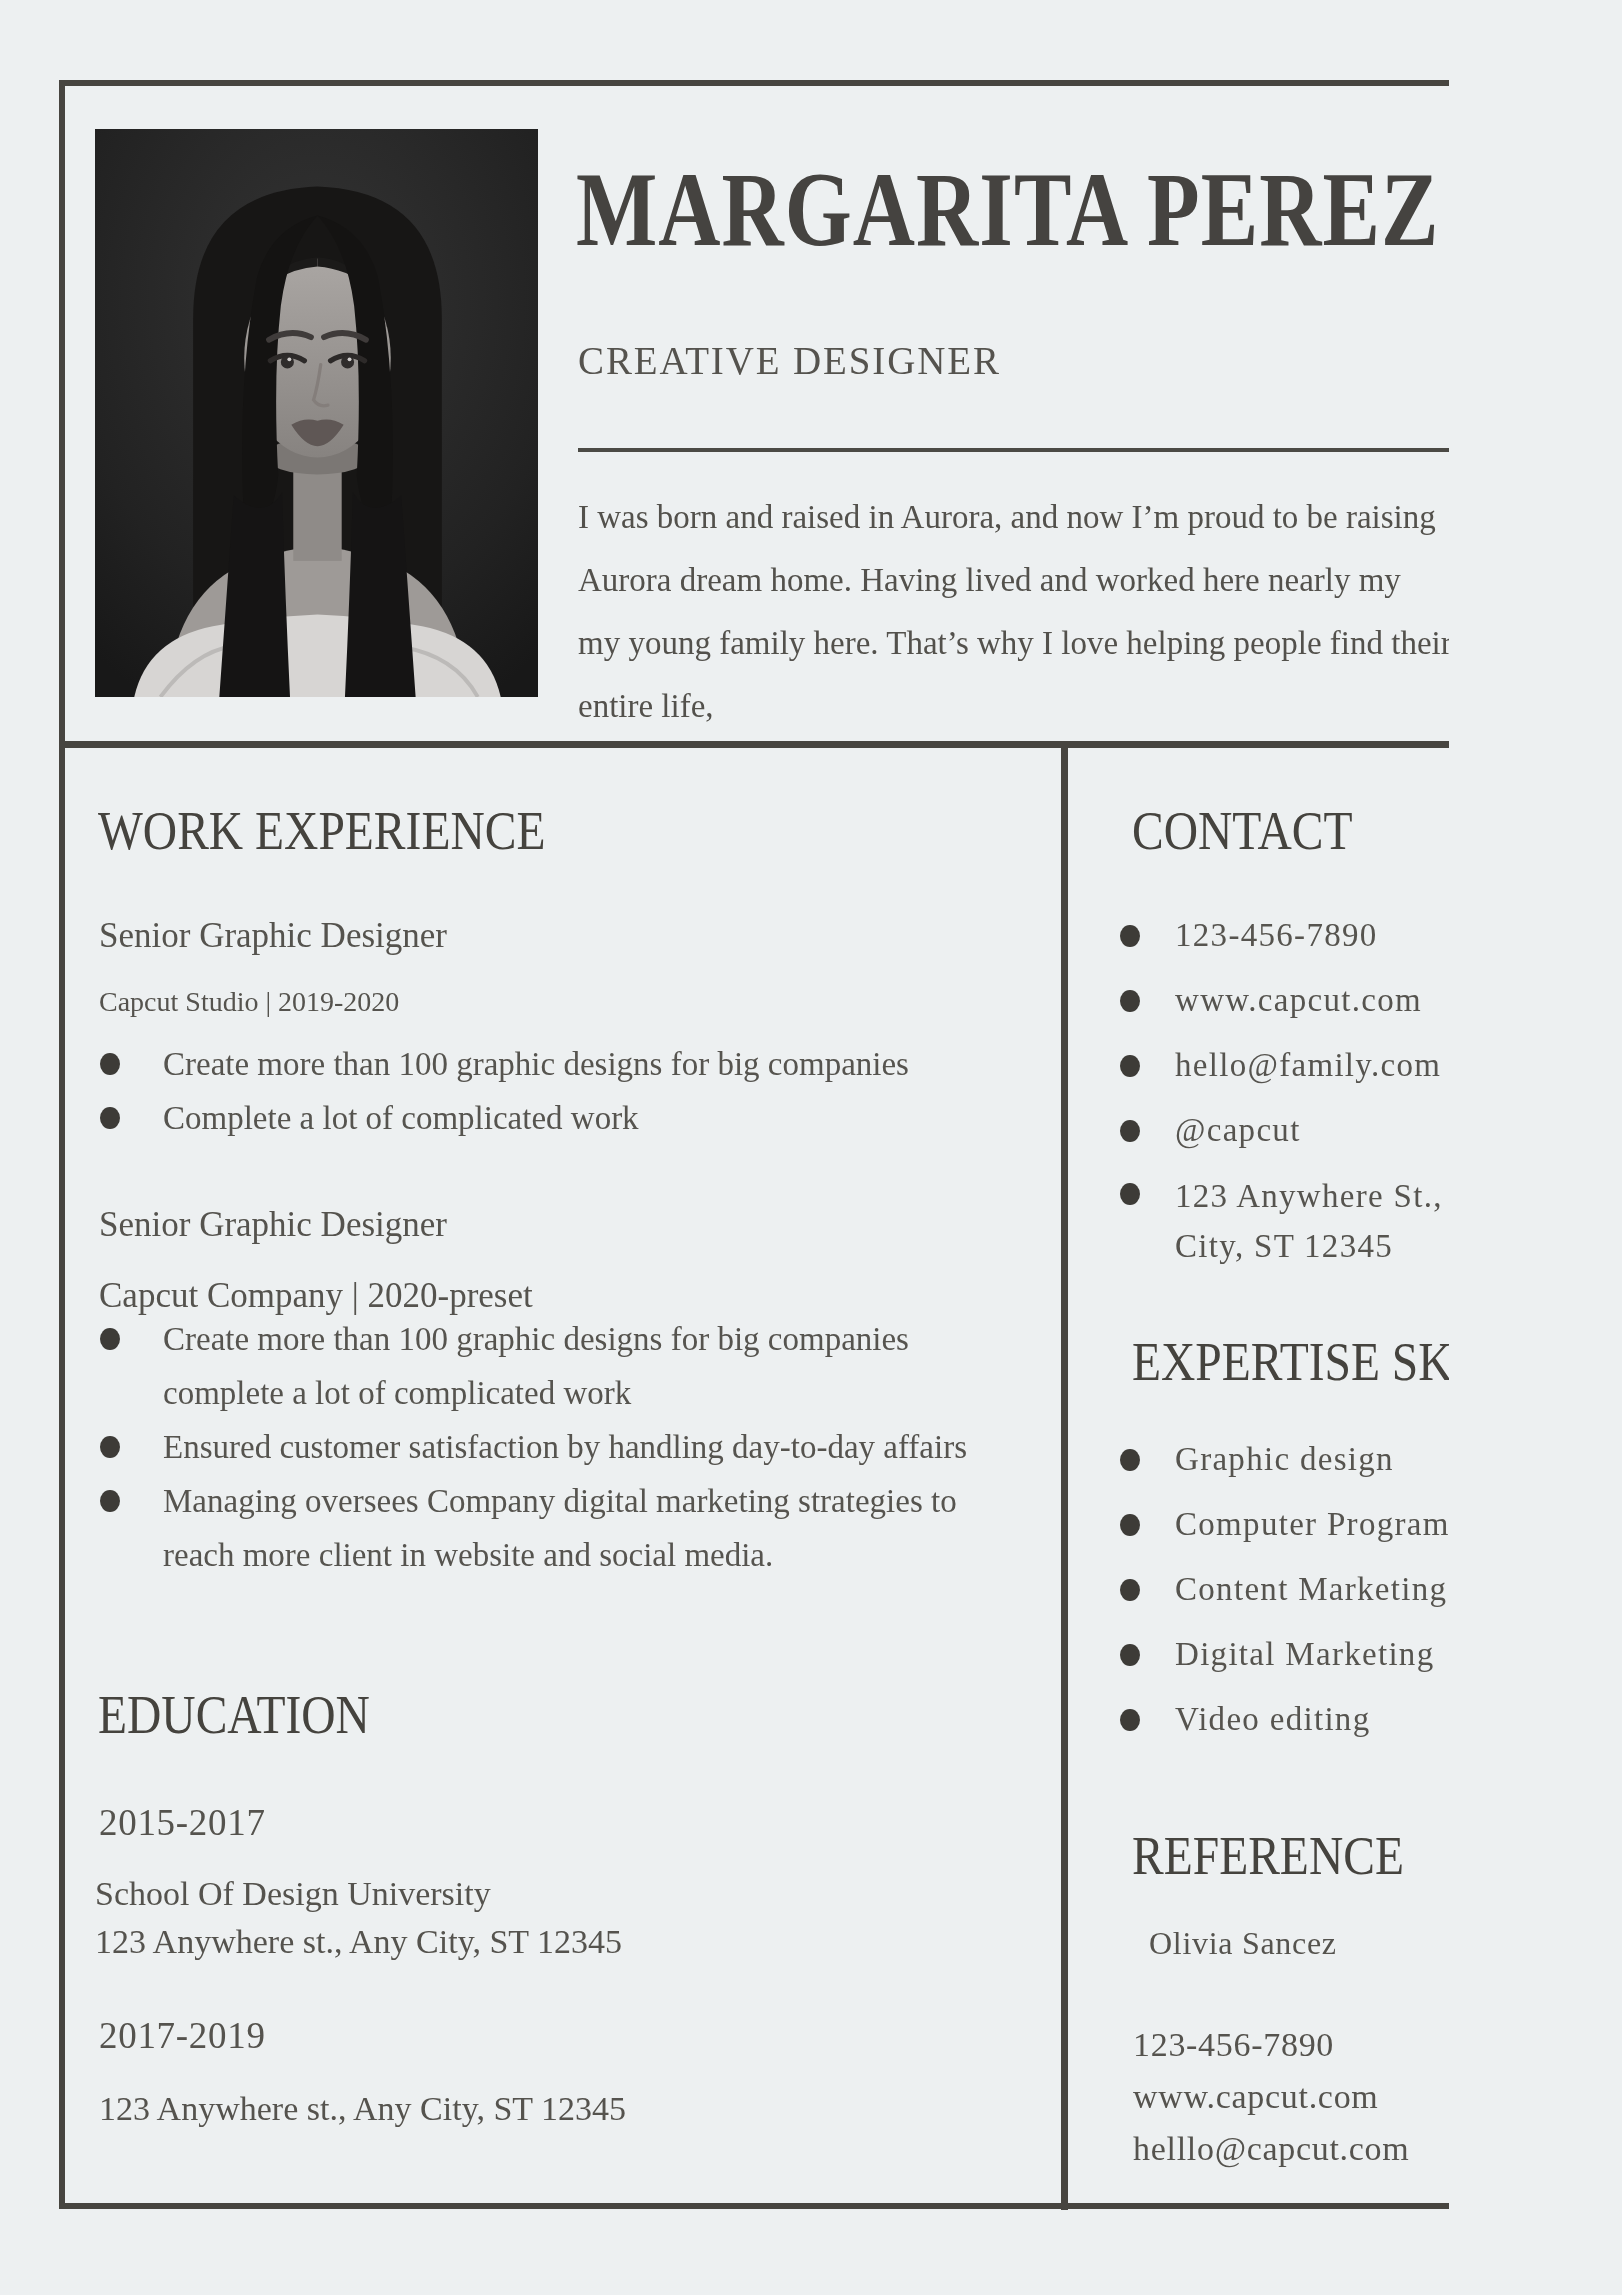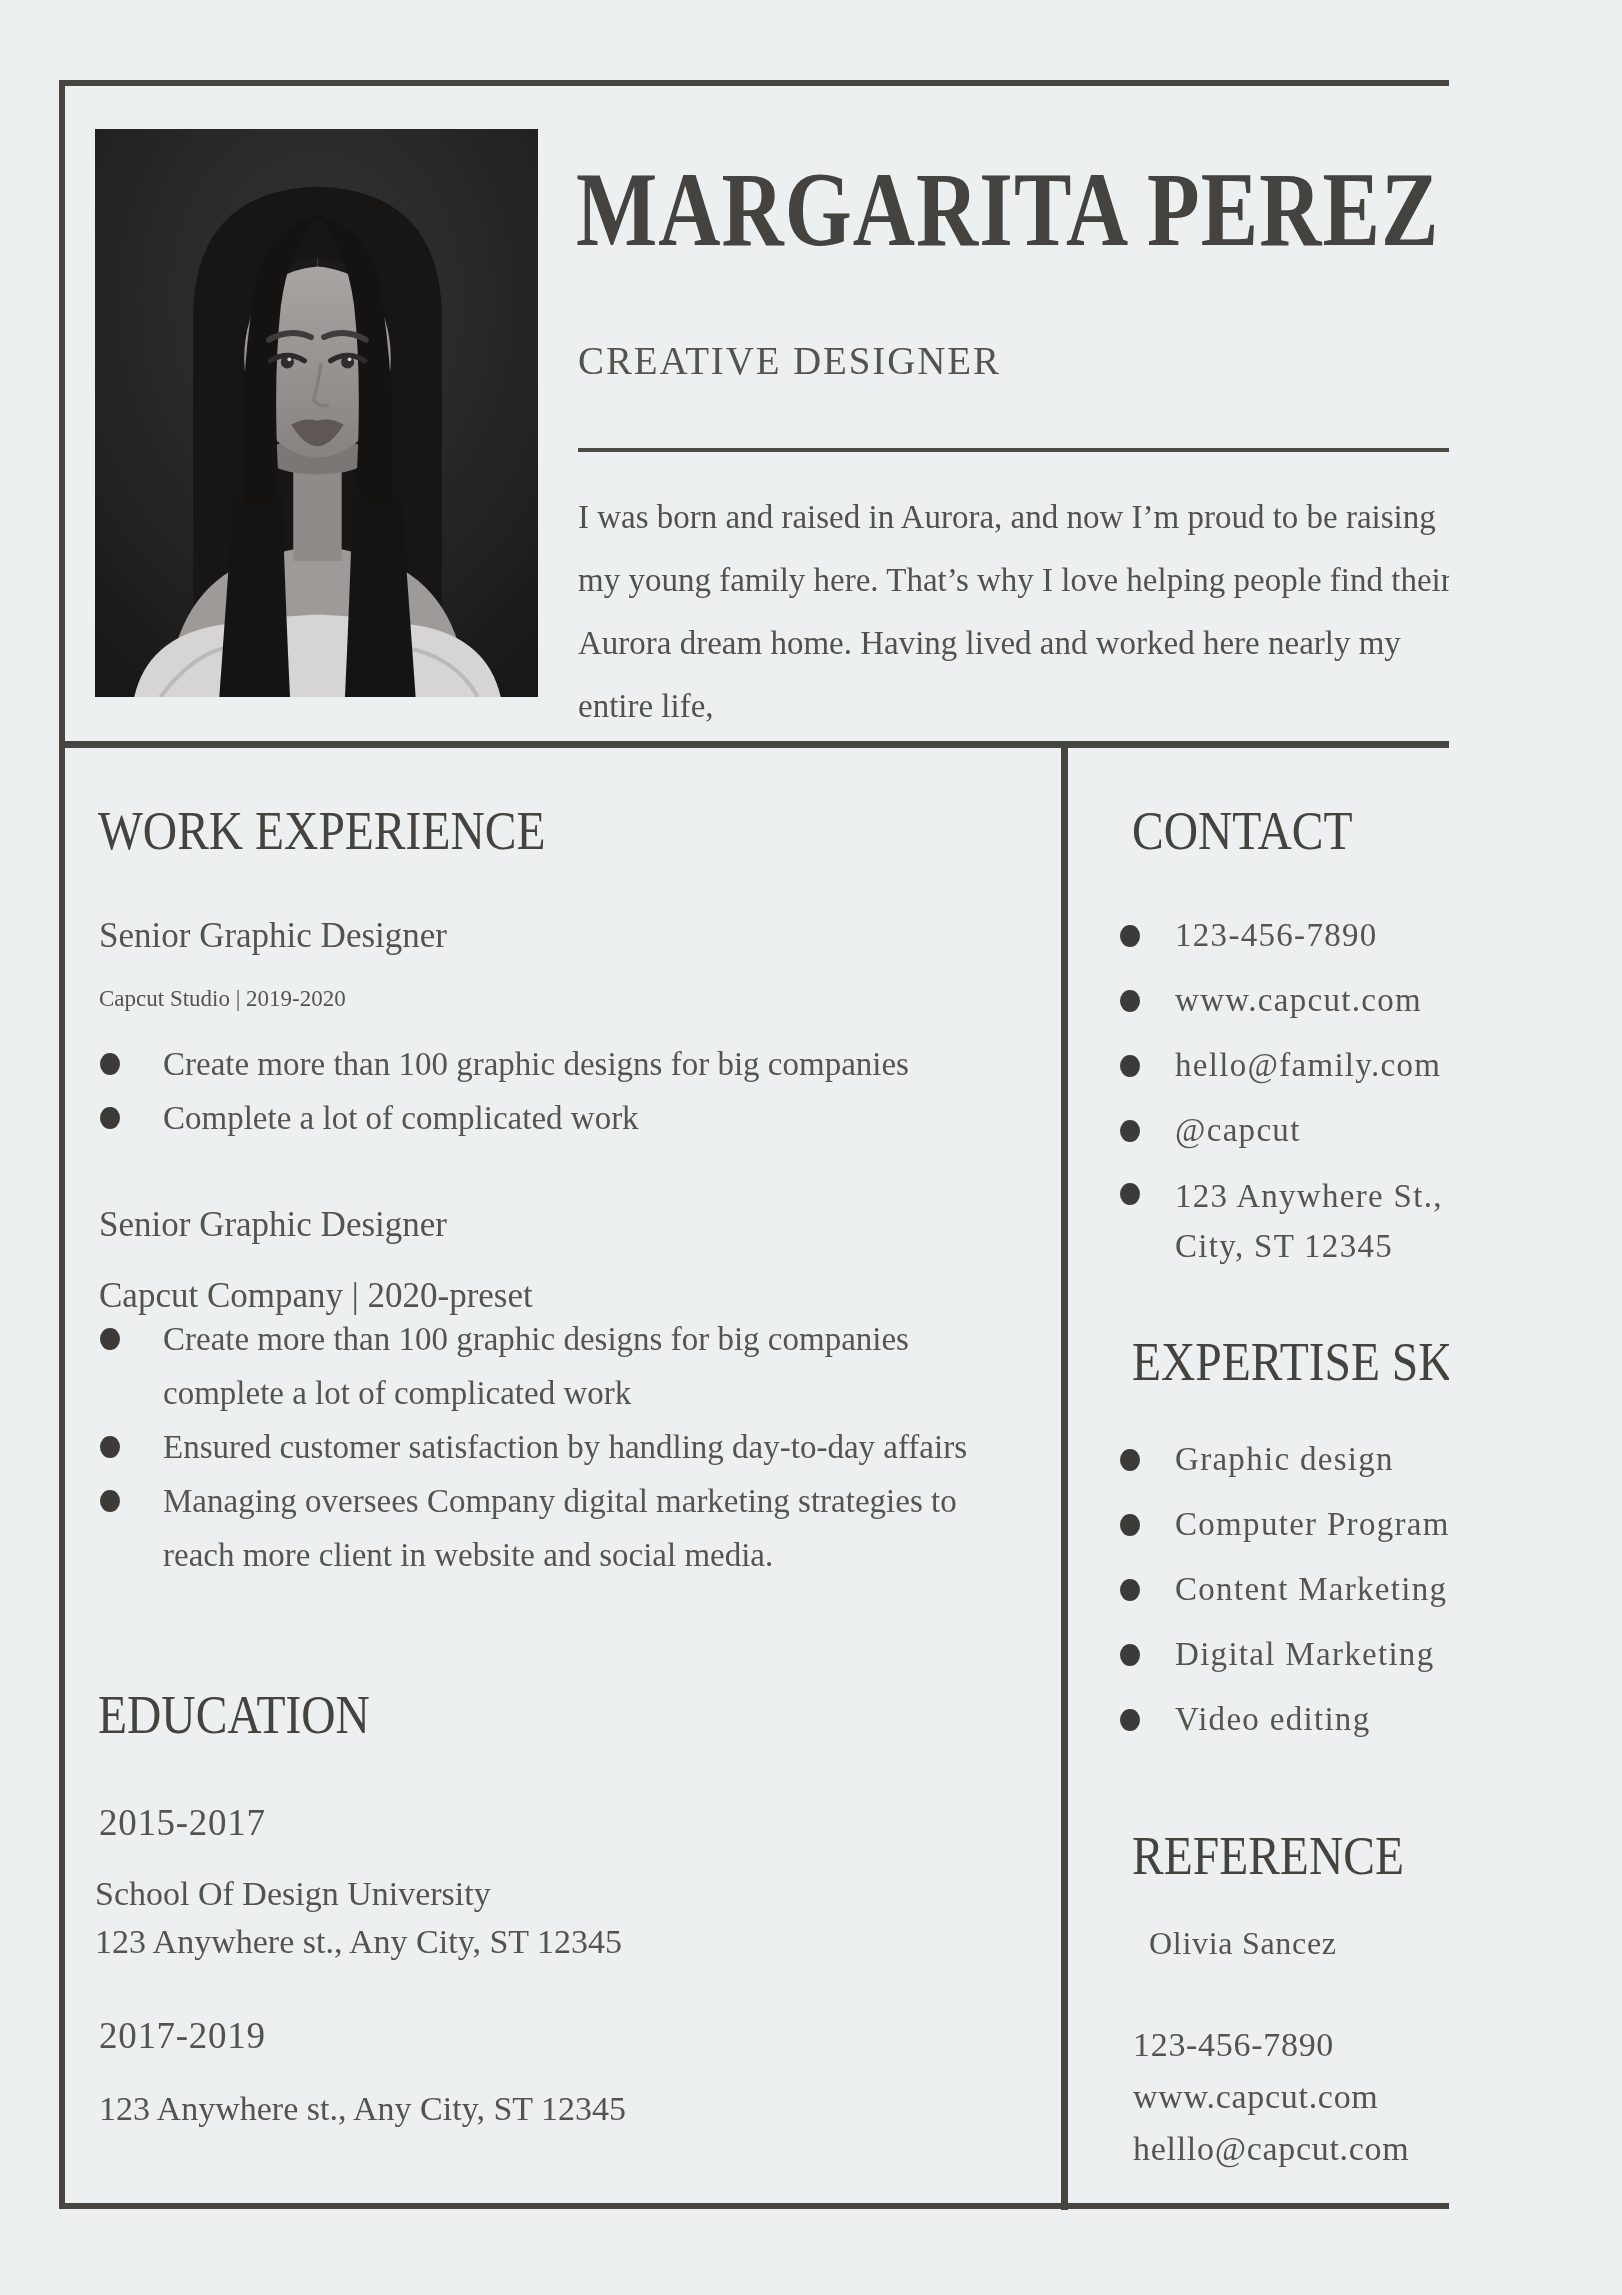--- a/index.html
+++ b/index.html
@@ -79,32 +79,32 @@
     <path d="M345 360 Q340 395 334 414 Q342 426 356 422" stroke="#847e7b" stroke-width="5" fill="none" stroke-linecap="round"></path>
     <path d="M300 452 Q320 440 340 446 Q360 440 380 452 Q360 484 340 485 Q320 484 300 452 Z" fill="#5f5755"></path>
   </svg>
 
   <div class="name">MARGARITA PEREZ</div>
   <div class="role">CREATIVE DESIGNER</div>
   <div class="role-rule"></div>
 
   <div class="bio">
     <div>I was born and raised in Aurora, and now I’m proud to be raising</div>
+    <div>Aurora dream home. Having lived and worked here nearly my</div>
     <div>my young family here. That’s why I love helping people find their</div>
-    <div>Aurora dream home. Having lived and worked here nearly my</div>
     <div>entire life,</div>
   </div>
 
   <div class="hline"></div>
   <div class="vline"></div>
 
   <div class="sec-h" style="left:98px;top:804px;">WORK EXPERIENCE</div>
 
   <div class="txt" style="left:99px;top:915px;font-size:35px;">Senior Graphic Designer</div>
-  <div class="txt" style="left:99px;top:985px;font-size:23px;">Capcut Studio | 2019-2020</div>
+  <div class="txt" style="left:99px;top:985px;font-size:28px;">Capcut Studio | 2019-2020</div>
   <ul class="blist wb" style="left:99px;top:1037px;">
     <li><span class="dot"></span><span>Create more than 100 graphic designs for big companies</span></li>
     <li><span class="dot"></span><span>Complete a lot of complicated work</span></li>
   </ul>
 
   <div class="txt" style="left:99px;top:1204px;font-size:35px;">Senior Graphic Designer</div>
   <div class="txt" style="left:99px;top:1275px;font-size:35px;">Capcut Company | 2020-preset</div>
   <ul class="blist wb" style="left:99px;top:1312px;">
     <li><span class="dot"></span><span>Create more than 100 graphic designs for big companies complete a lot of complicated work</span></li>
     <li><span class="dot"></span><span>Ensured customer satisfaction by handling day-to-day affairs</span></li>

